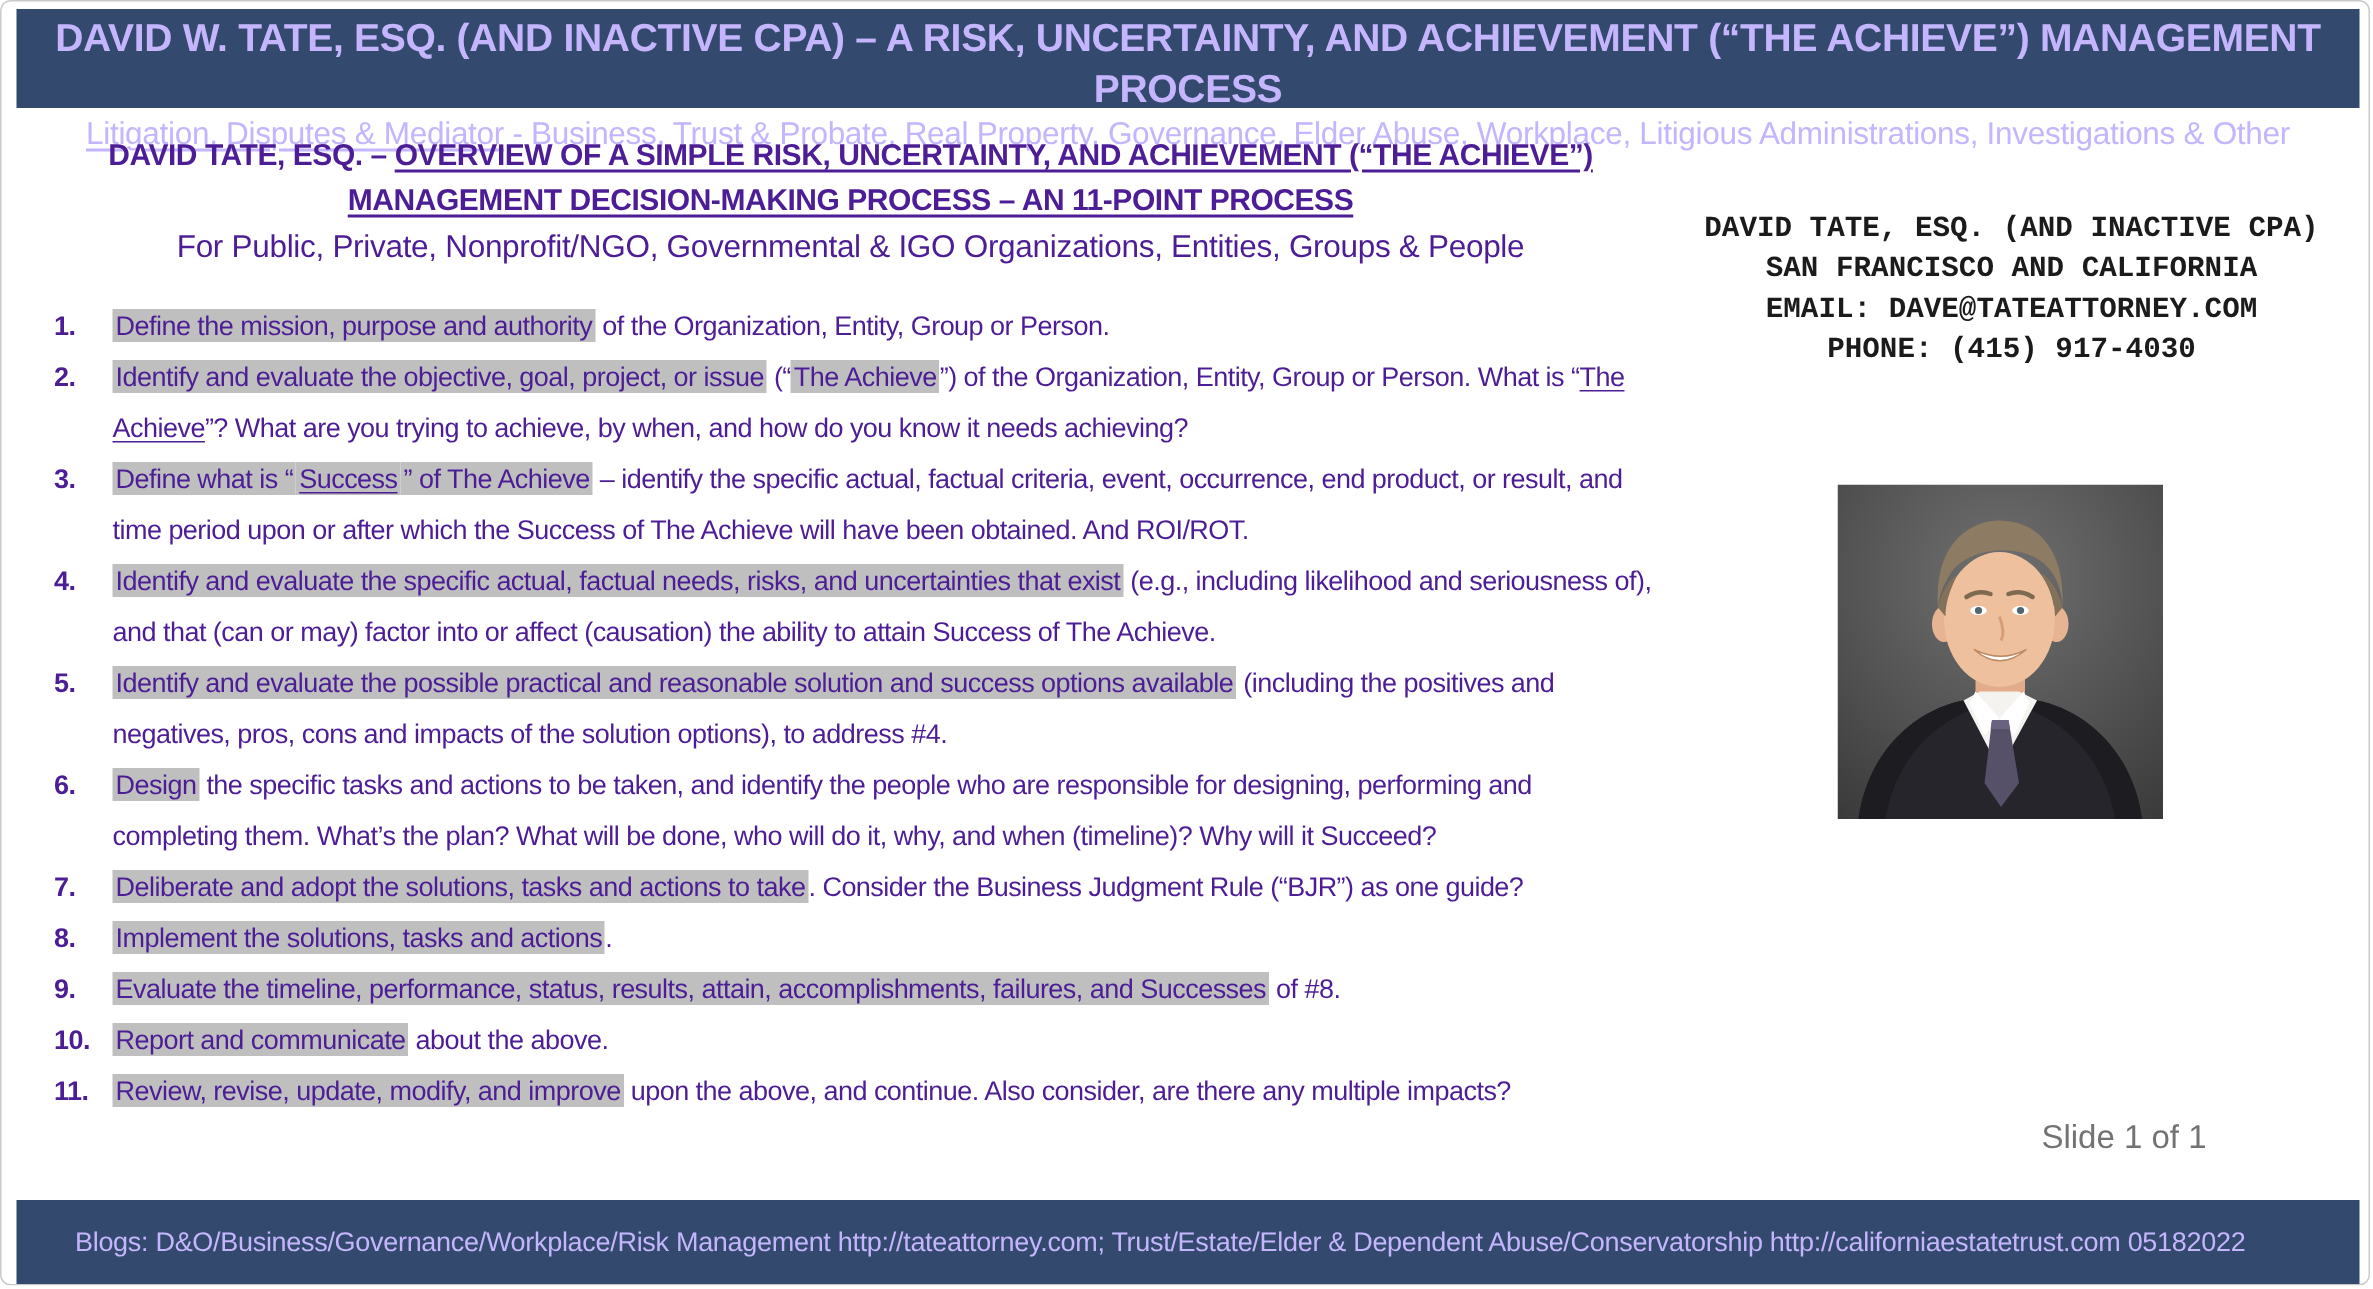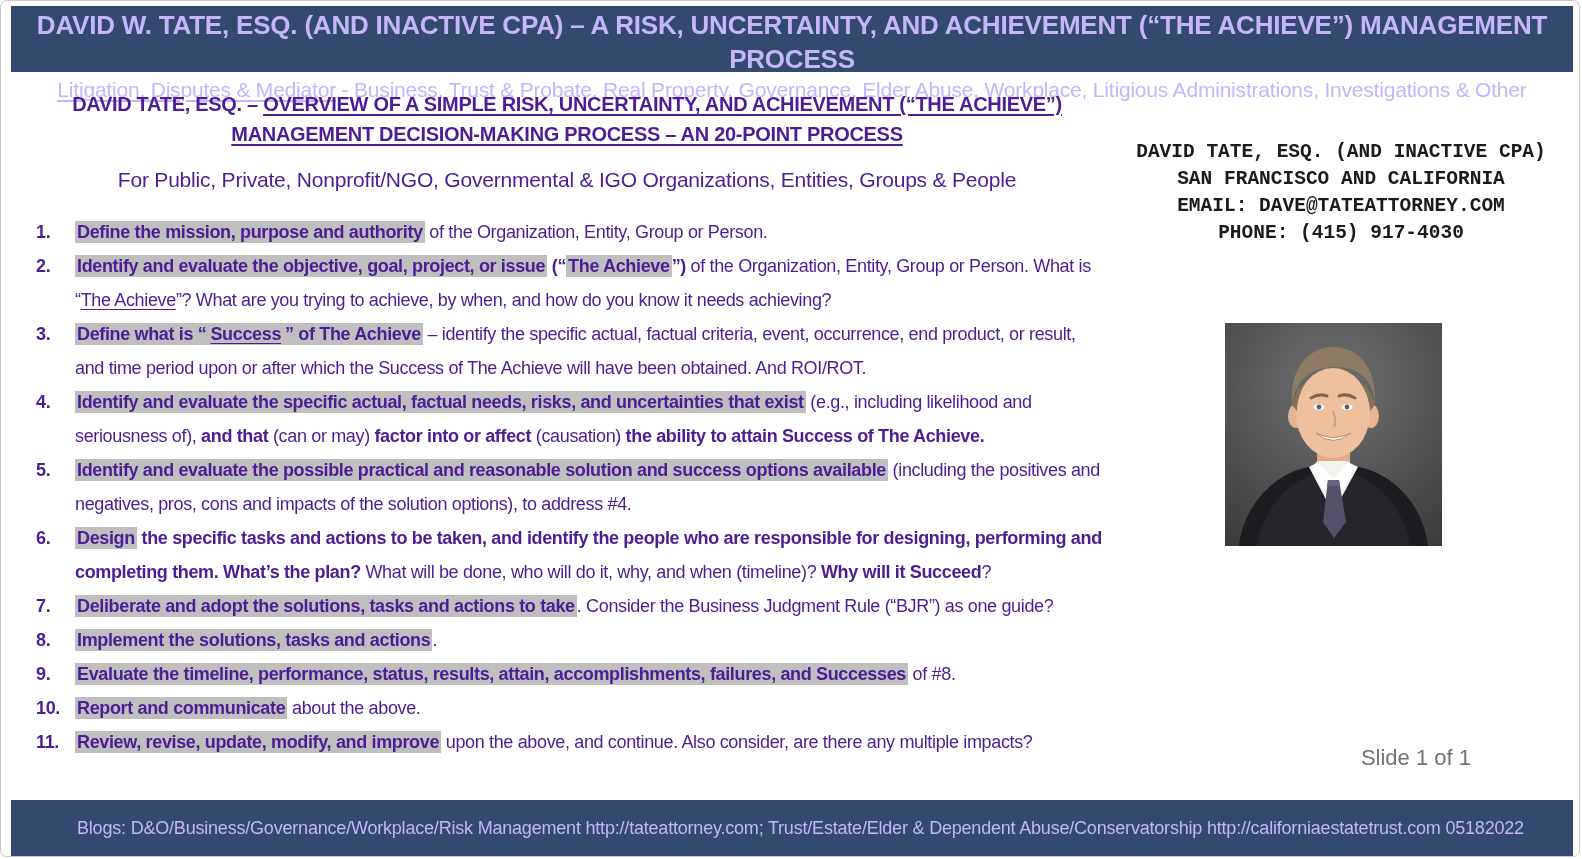--- a/index.html
+++ b/index.html
@@ -5,31 +5,31 @@
   html,body{margin:0;padding:0;background:#ffffff;}
   body{font-family:"Liberation Sans",sans-serif;-webkit-font-smoothing:antialiased;}
   .page{position:relative;width:1580px;height:857px;background:#ffffff;border:1px solid #c9c9c9;
         border-radius:7px;overflow:hidden;box-sizing:border-box;}
   
   .bar{position:absolute;left:10px;right:6px;background:#34496e;color:#c4b5fd;}
   .header-bar{top:5px;height:66px;text-align:center;}
   .header-line1{font-size:26px;font-weight:bold;line-height:34px;margin-top:2px;letter-spacing:-0.2px;}
   .header-line2{font-size:21px;line-height:28px;letter-spacing:-0.2px;white-space:nowrap;}
   .footer-bar{top:799px;height:56px;display:flex;align-items:center;}
-  .footer-text{font-size:18px;letter-spacing:-0.2px;padding-left:18px;white-space:nowrap;margin-left:48px;}
+  .footer-text{font-size:18px;letter-spacing:-0.2px;padding-left:39px;white-space:nowrap;}
   .u{text-decoration:underline;text-underline-offset:3px;}
   
   .left-col{position:absolute;left:30px;top:88px;width:1072px;color:#4c1d95;}
   .doc-title{font-weight:bold;font-size:20px;line-height:30px;text-align:center;letter-spacing:-0.3px;}
-  .doc-subtitle{font-size:21px;line-height:30px;text-align:center;letter-spacing:-0.2px;margin-top:16px;}
+  .doc-subtitle{font-size:21px;line-height:30px;text-align:center;letter-spacing:-0.2px;margin-top:1px;}
   .process-list{margin-top:20px;}
   .li-row{display:flex;font-size:18px;line-height:34px;letter-spacing:-0.35px;}
   .li-num{width:44px;flex:0 0 44px;font-weight:bold;padding-left:5px;box-sizing:border-box;}
   .li-text{flex:1;}
-  .b{font-weight:bold;}
+  .b{font-weight:normal;}
   .hl{background:#bfbfbf;padding:1px 2px;}
   
   .contact{position:absolute;left:1105px;top:126px;width:470px;text-align:center;
            font-family:Liberation Mono, monospace;font-weight:bold;font-size:19.5px;line-height:27px;color:#1b1b1b;margin-top:12px;}
   .photo{position:absolute;left:1224px;top:322px;width:217px;height:223px;}
   .photo svg{display:block;width:100%;height:100%;}
   .slide-label{position:absolute;left:1100px;top:744px;width:370px;text-align:right;
                font-size:22px;color:#737373;}
 </style>
 </head>
@@ -37,21 +37,21 @@
 
 <div class="page">
 
   <div class="bar header-bar">
     <div class="header-line1">DAVID W. TATE, ESQ. (AND INACTIVE CPA) – A RISK, UNCERTAINTY, AND ACHIEVEMENT (“THE ACHIEVE”) MANAGEMENT PROCESS</div>
     <div class="header-line2"><span class="u">Litigation, Disputes &amp; Mediator</span><span> - Business, Trust &amp; Probate, Real Property, Governance, Elder Abuse, Workplace, Litigious Administrations, Investigations &amp; Other</span></div>
   </div>
 
   <div class="left-col">
     <div class="doc-title"><span>DAVID TATE, ESQ. – </span><span class="u">OVERVIEW OF A SIMPLE RISK, UNCERTAINTY, AND ACHIEVEMENT (“THE ACHIEVE”)</span></div>
-    <div class="doc-title"><span class="u">MANAGEMENT DECISION-MAKING PROCESS – AN 20-POINT PROCESS</span></div>
+    <div class="doc-title"><span class="u">MANAGEMENT DECISION-MAKING PROCESS – AN 11-POINT PROCESS</span></div>
     <div class="doc-subtitle">For Public, Private, Nonprofit/NGO, Governmental &amp; IGO Organizations, Entities, Groups &amp; People</div>
     <div class="process-list">
         <div class="li-row">
           <div class="li-num">1.</div>
           <div class="li-text"><span class="b hl">Define the mission, purpose and authority</span><span> of the Organization, Entity, Group or Person.</span></div>
         </div>
         <div class="li-row">
           <div class="li-num">2.</div>
           <div class="li-text"><span class="b hl">Identify and evaluate the objective, goal, project, or issue</span><span class="b"> (“</span><span class="b hl">The Achieve</span><span class="b">”)</span><span> of the Organization, Entity, Group or Person. What is “</span><span class="u">The Achieve</span><span>”? What are you trying to achieve, by when, and how do you know it needs achieving?</span></div>
         </div>

